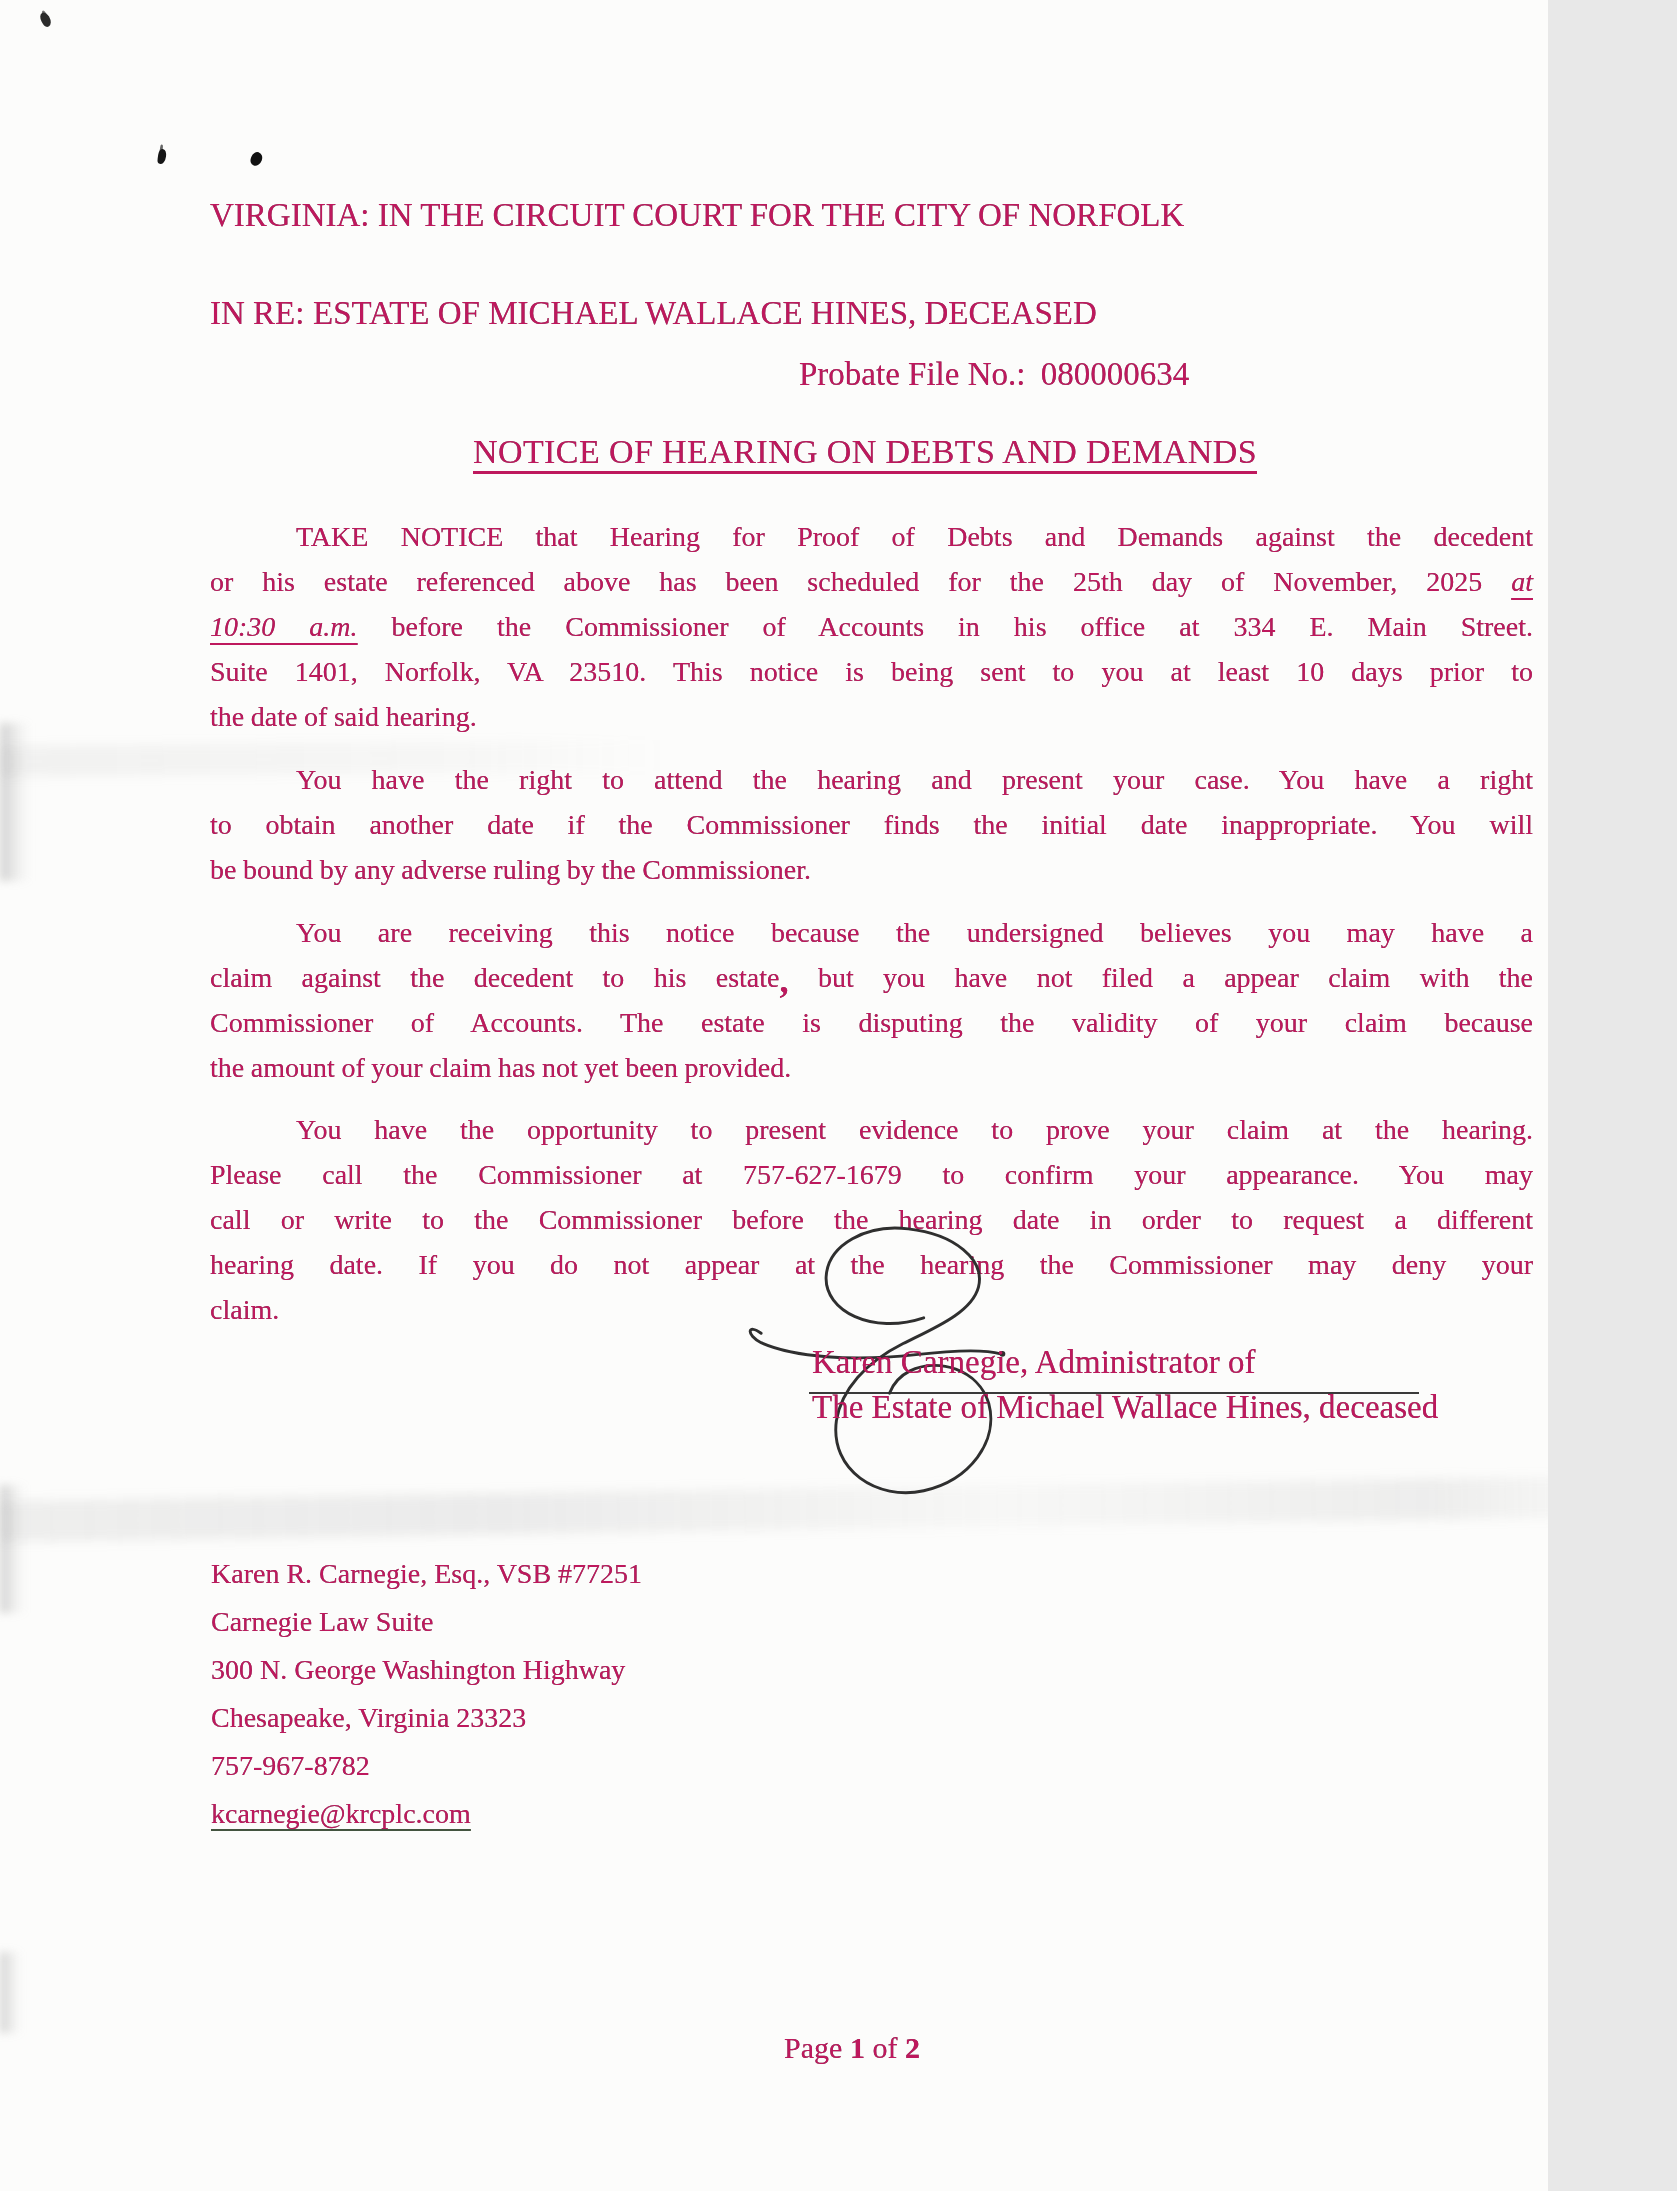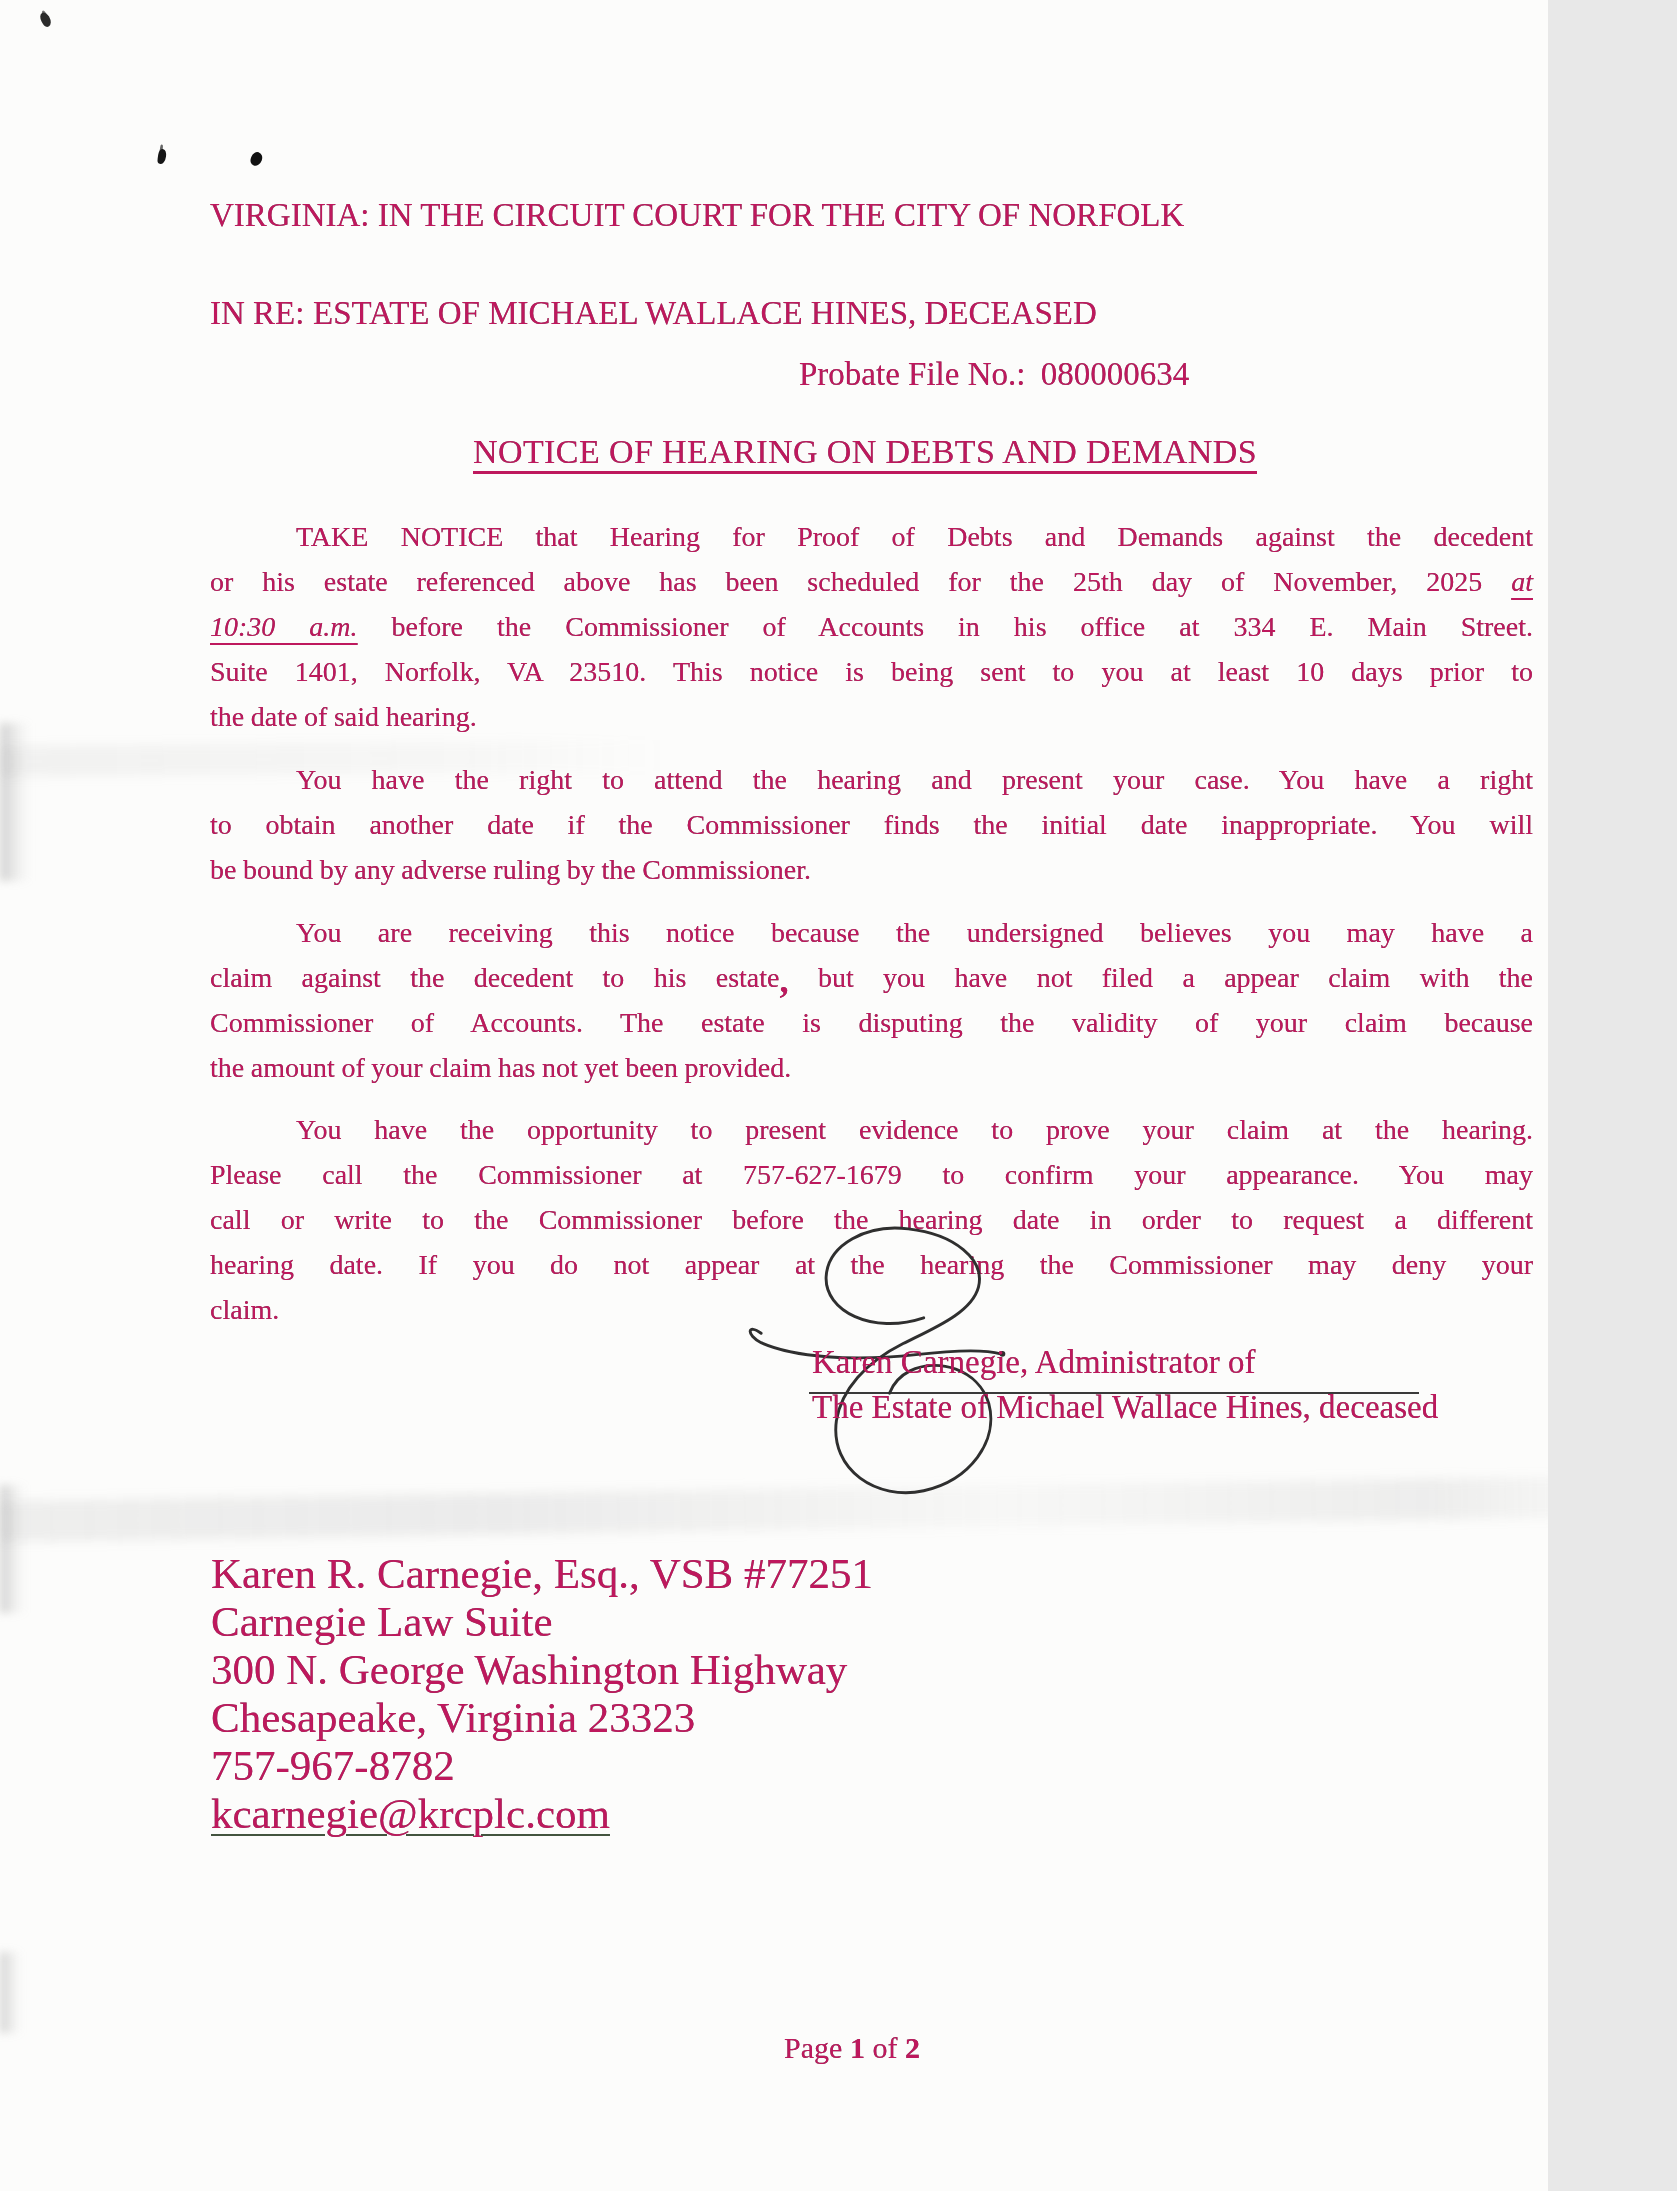--- a/index.html
+++ b/index.html
@@ -32,21 +32,21 @@
   .ind     { text-indent:86px; }
   .u { text-decoration:underline; text-decoration-thickness:2.1px; text-underline-offset:6.8px;font-style:italic; }
   .bigcomma { font-weight:700; font-size:1.3em; line-height:0; vertical-align:-0.15em; }
 
   
   .sigline { position:absolute; left:809px; top:1392px; width:610px; border-top:2.6px solid #3a3a3a; }
   .sigblock { position:absolute; left:812px; top:1340px; font-size:33px; line-height:45px; white-space:nowrap; }
   .sig-svg { position:absolute; left:732px; top:1222px; pointer-events:none; }
 
   
-  .atty { position:absolute; left:211px; top:1550px; font-size:43px; line-height:48px; white-space:nowrap; }
+  .atty { position:absolute; left:211px; top:1550px; font-size:28px; line-height:48px; white-space:nowrap; }
   .email { text-decoration:underline; text-decoration-thickness:2.1px; text-underline-offset:6px; text-decoration-color:#43543f; }
 
   
   .footer { position:absolute; left:13px; top:2031px; width:1678px; text-align:center; font-size:30px; }
 
   
   .speck { position:absolute; background:#222; }
   .speck1 { left:41px;  top:12px;  width:9.4px; height:14.6px; border-radius:55% 50% 60% 40%; transform:rotate(-30deg); background:#2b2b2b; box-shadow:1.7px -4.3px 0 -2.6px #777; }
   .speck2 { left:158px; top:149px; width:7.7px;  height:14.6px; border-radius:50% 55% 65% 40%; transform:rotate(8deg);  background:#161616; box-shadow:-1.7px -6.8px 0 -2.6px #666; }
   .speck3 { left:251px; top:152px; width:11px; height:13.7px; border-radius:50% 50% 55% 45%; transform:rotate(20deg); background:#111; }

